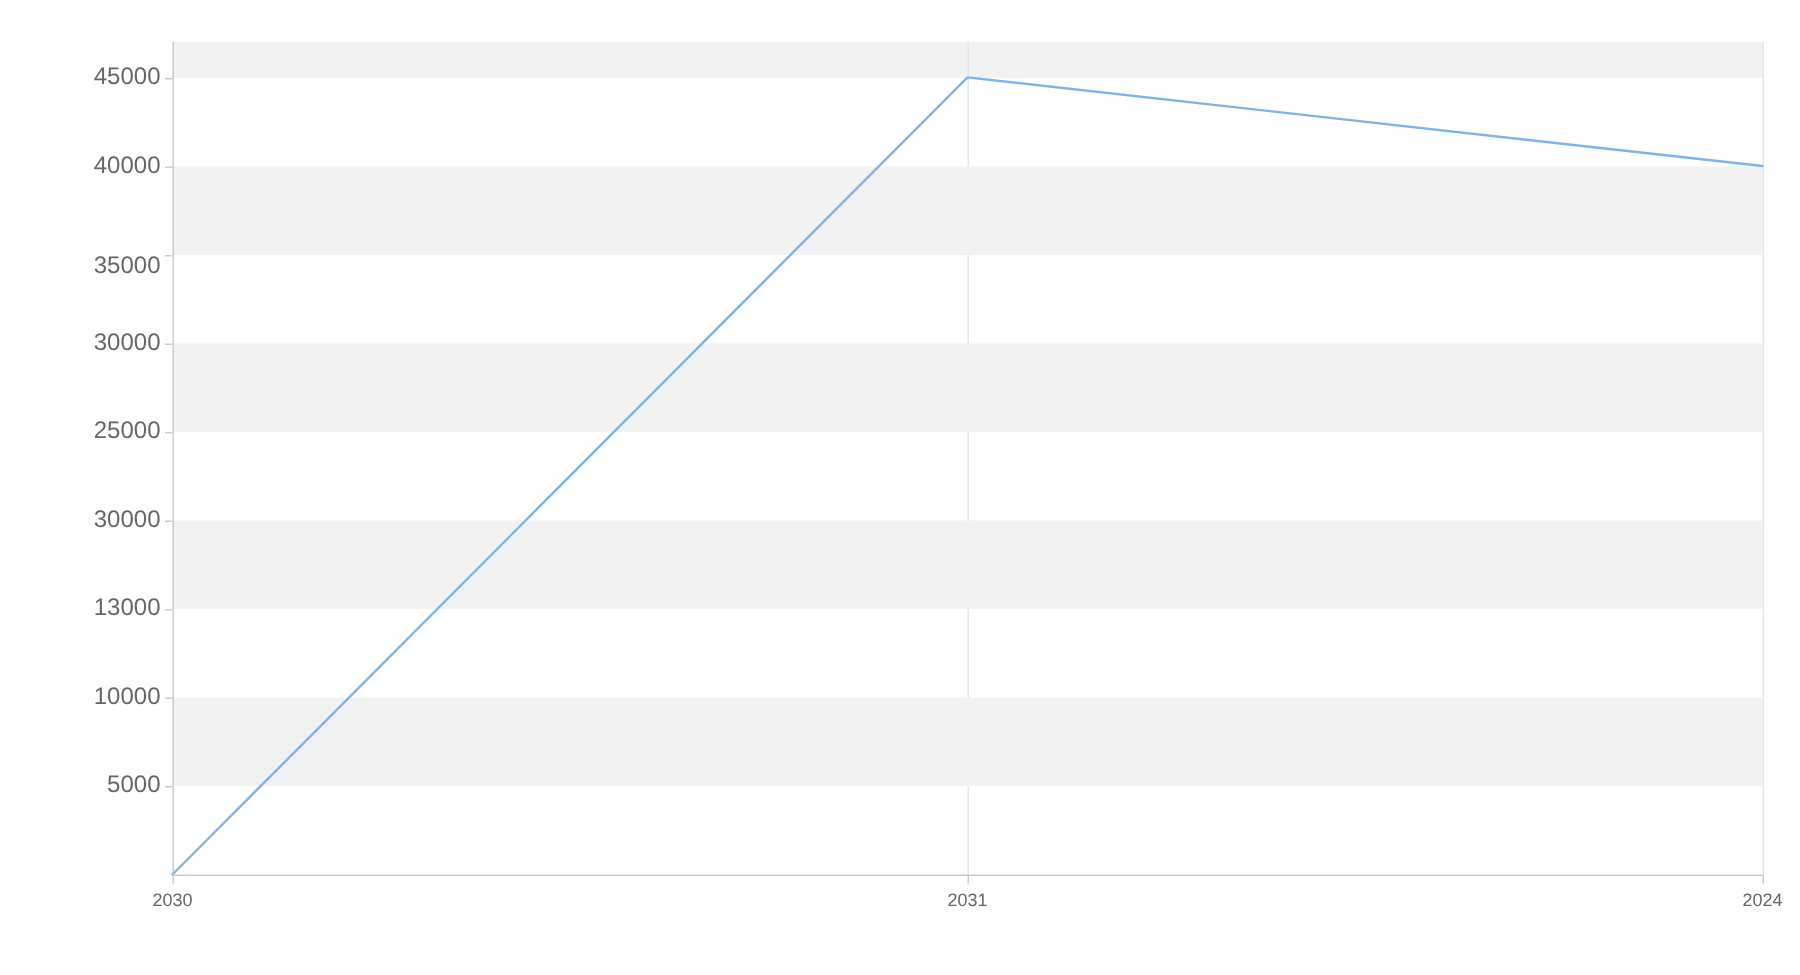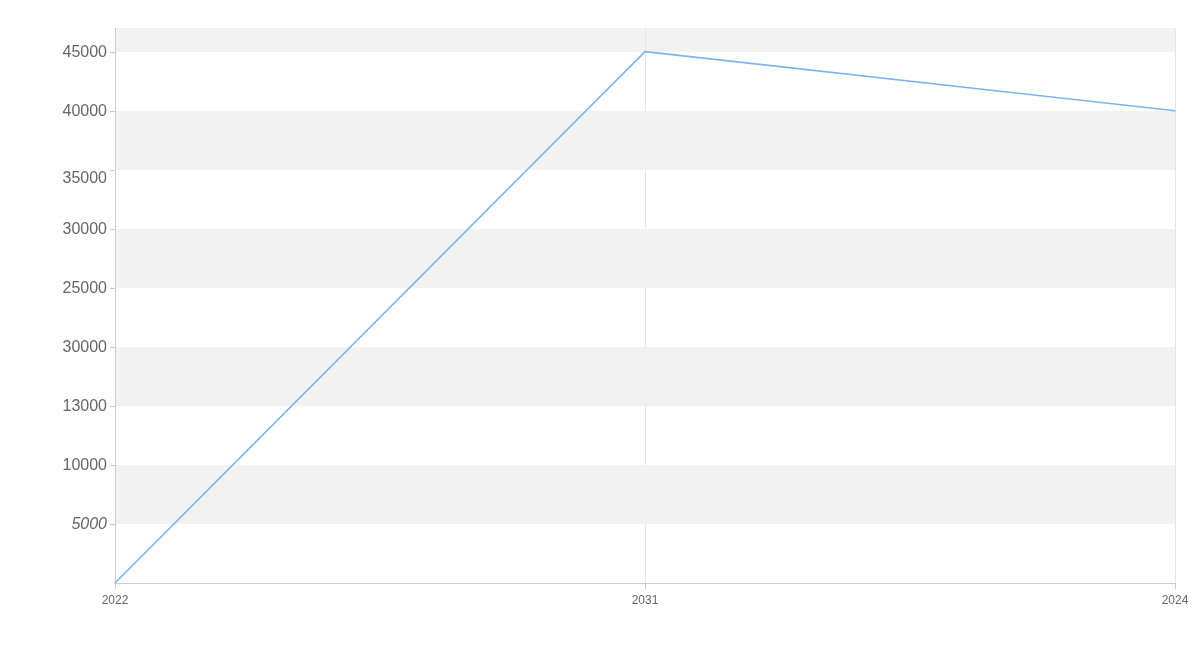--- a/index.html
+++ b/index.html
@@ -115,38 +115,38 @@
       <div class="grid-line-v" style="left: 1060px;"></div>
       <div class="grid-line-v" style="left: 530px;"></div>
       <div class="band" style="top: 82.6596px; height: 59.0426px;"></div>
       <div class="band" style="top: 200.745px; height: 59.0426px;"></div>
       <div class="band" style="top: 318.83px; height: 59.0426px;"></div>
       <div class="band" style="top: 436.915px; height: 59.0426px;"></div>
     <div class="y-axis-line"></div>
     <svg class="series" id="series-svg" preserveAspectRatio="none" viewBox="0 0 1060 555">
       <polyline id="series-line" class="series-line" points="0.0,555.0 530.0,23.6 1060.0,82.7" style="stroke: rgb(124, 181, 236);"></polyline>
     </svg>
-  <div class="y-tick-label" style="top: 495.957px; font-style: italic;">5000</div>
+  <div class="y-tick-label" style="top: 495.957px;">5000</div>
       <div class="y-tick-mark" style="top: 495.957px;"></div>
       <div class="y-tick-label" style="top: 436.915px;">10000</div>
       <div class="y-tick-mark" style="top: 436.915px;"></div>
       <div class="y-tick-label" style="top: 377.872px;">13000</div>
       <div class="y-tick-mark" style="top: 377.872px;"></div>
       <div class="y-tick-label" style="top: 318.83px;">30000</div>
       <div class="y-tick-mark" style="top: 318.83px;"></div>
       <div class="y-tick-label" style="top: 259.787px;">25000</div>
       <div class="y-tick-mark" style="top: 259.787px;"></div>
       <div class="y-tick-label" style="top: 200.745px;">30000</div>
       <div class="y-tick-mark" style="top: 200.745px;"></div>
       <div class="y-tick-label" style="top: 150px;">35000</div>
       <div class="y-tick-mark" style="top: 141.702px;"></div>
       <div class="y-tick-label" style="top: 82.6596px; text-align: right;">40000</div>
       <div class="y-tick-mark" style="top: 82.6596px;"></div>
       <div class="y-tick-label" style="top: 23.617px;">45000</div>
       <div class="y-tick-mark" style="top: 23.617px;"></div>
       <div class="x-tick-mark" style="left: 0px;"></div>
-      <div class="x-tick-label" style="left: 0px;">2022</div>
+      <div class="x-tick-label" style="left: 0px;">2030</div>
       <div class="x-tick-mark" style="left: 530px;"></div>
       <div class="x-tick-label" style="left: 530px;">2031</div>
       <div class="x-tick-mark" style="left: 1060px;"></div>
       <div class="x-tick-label" style="left: 1060px;">2024</div>
     </div>
 </div>
 
 </body></html>

